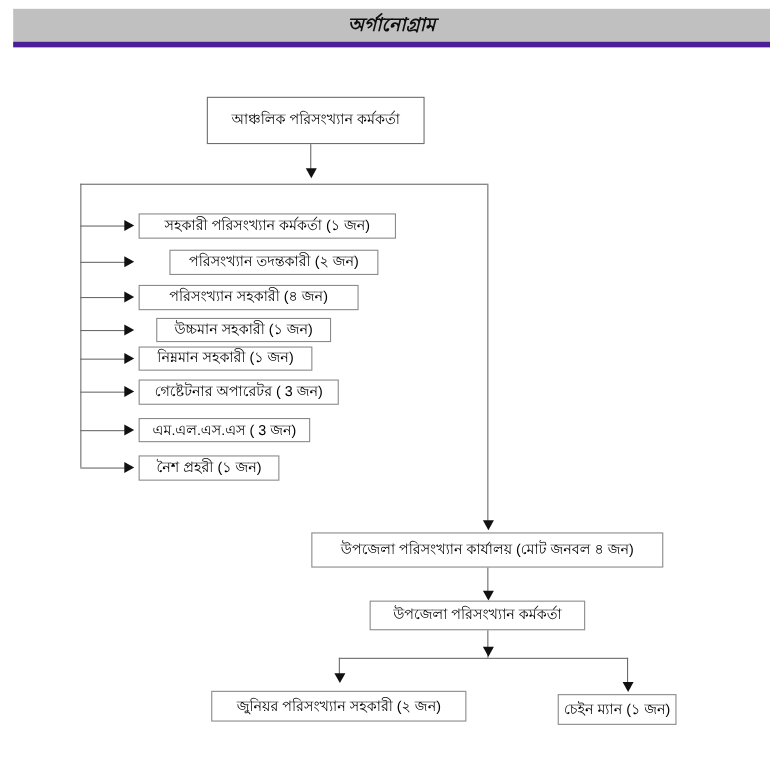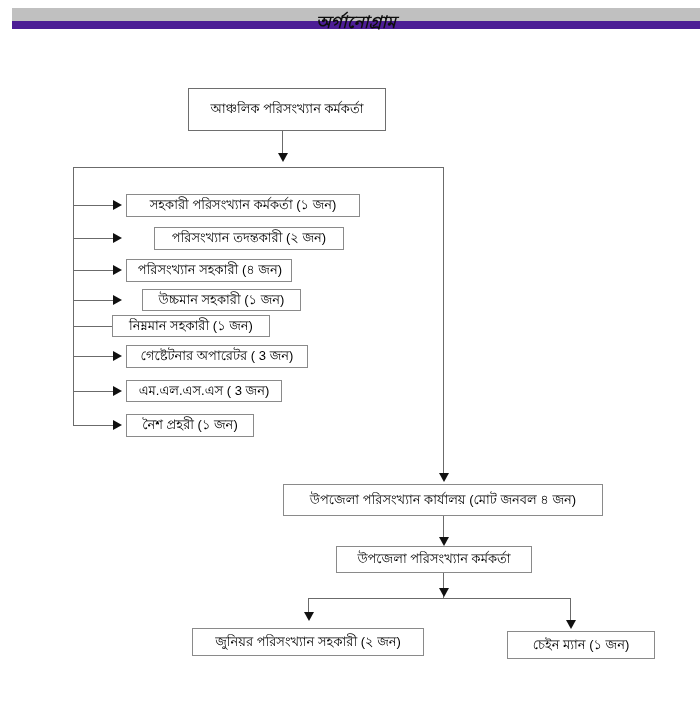--- a/index.html
+++ b/index.html
@@ -14,23 +14,23 @@
     overflow: hidden;
     font-family: "Liberation Sans", "DejaVu Sans", sans-serif;
   }
 
   
   .header-band {
     position: absolute;
     left: 12px;
     top: 8px;
     width: 688px;
-    height: 21px;
+    height: 35px;
     background: #c0c0c0;
-    border-bottom: 8px solid #4c1d95;
+    border-bottom: 5px solid #4c1d95;
     box-sizing: border-box;
   }
   .header-title {
     position: absolute;
     left: 0;
     top: 0;
     width: 100%;
     height: 32px;
     line-height: 30px;
     text-align: center;
@@ -47,21 +47,21 @@
     box-sizing: border-box;
     border: 1px solid #8a8a8a;
     background: #ffffff;
     color: #000000;
     font-size: 13px;
     display: flex;
     align-items: center;
     justify-content: center;
     text-align: center;
     white-space: nowrap;
-    padding: 0 9px;
+    padding: 0 20px;
   }
   .node.root-node {
     border: 1px solid #6e6e6e;
   }
 
   
   .vline {
     position: absolute;
     width: 1px;
     background: #6b6b6b;
@@ -116,33 +116,33 @@
 </div>
 
 <div class="hline" style="left:73px; top:238px; width:41px;"></div>
 <div class="arrow-right" style="left:113px; top:233px;"></div>
 <div class="node" style="left:126px; top:227px; width:190px; height:23px;margin-left:28px;">
   <span>পরিসংখ্যান তদন্তকারী (২ জন)</span>
 </div>
 
 <div class="hline" style="left:73px; top:270px; width:41px;"></div>
 <div class="arrow-right" style="left:113px; top:265px;"></div>
-<div class="node" style="left:126px; top:259px; width:166px; height:23px;justify-content:flex-end;">
+<div class="node" style="left:126px; top:259px; width:200px; height:23px;">
   <span>পরিসংখ্যান সহকারী (৪ জন)</span>
 </div>
 
 <div class="hline" style="left:73px; top:300px; width:41px;"></div>
 <div class="arrow-right" style="left:113px; top:295px;"></div>
 <div class="node" style="left:142px; top:289px; width:159px; height:22px;">
   <span>উচ্চমান সহকারী (১ জন)</span>
 </div>
 
 <div class="hline" style="left:73px; top:326px; width:41px;"></div>
 <div class="arrow-right" style="left:113px; top:321px;"></div>
-<div class="node" style="left:112px; top:315px; width:158px; height:22px;">
+<div class="node" style="left:126px; top:315px; width:158px; height:22px;align-items:flex-end;">
   <span>নিম্নমান সহকারী (১ জন)</span>
 </div>
 
 <div class="hline" style="left:73px; top:356px; width:41px;"></div>
 <div class="arrow-right" style="left:113px; top:351px;"></div>
 <div class="node" style="left:126px; top:345px; width:182px; height:23px;">
   <span>গেষ্টেটনার অপারেটর ( 3 জন)</span>
 </div>
 
 <div class="hline" style="left:73px; top:391px; width:41px;"></div>
@@ -176,15 +176,15 @@
 <div class="vline" style="left:308px; top:598px; height:20px;"></div>
 <div class="arrow-down" style="left:304px; top:612px;"></div>
 
 <div class="vline" style="left:570px; top:598px; height:28px;"></div>
 <div class="arrow-down" style="left:566px; top:620px;"></div>
 
 <div class="node" style="left:192px; top:628px; width:232px; height:28px;">
   <span>জুনিয়র পরিসংখ্যান সহকারী (২ জন)</span>
 </div>
 
-<div class="node" style="left:507px; top:631px; width:148px; height:28px;">
+<div class="node" style="left:507px; top:631px; width:108px; height:28px;">
   <span>চেইন ম্যান (১ জন)</span>
 </div>
 
 </body></html>

